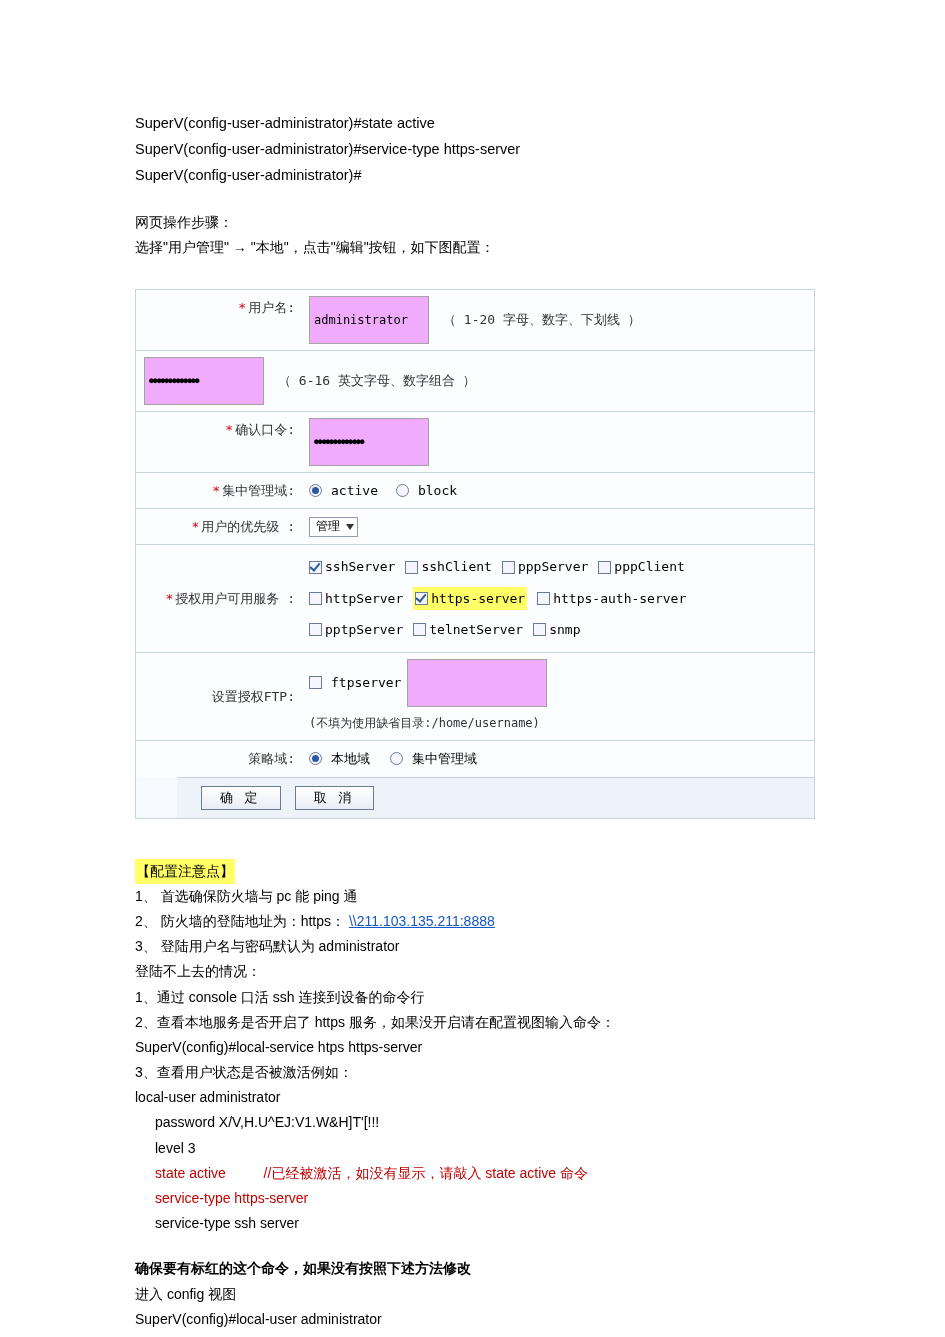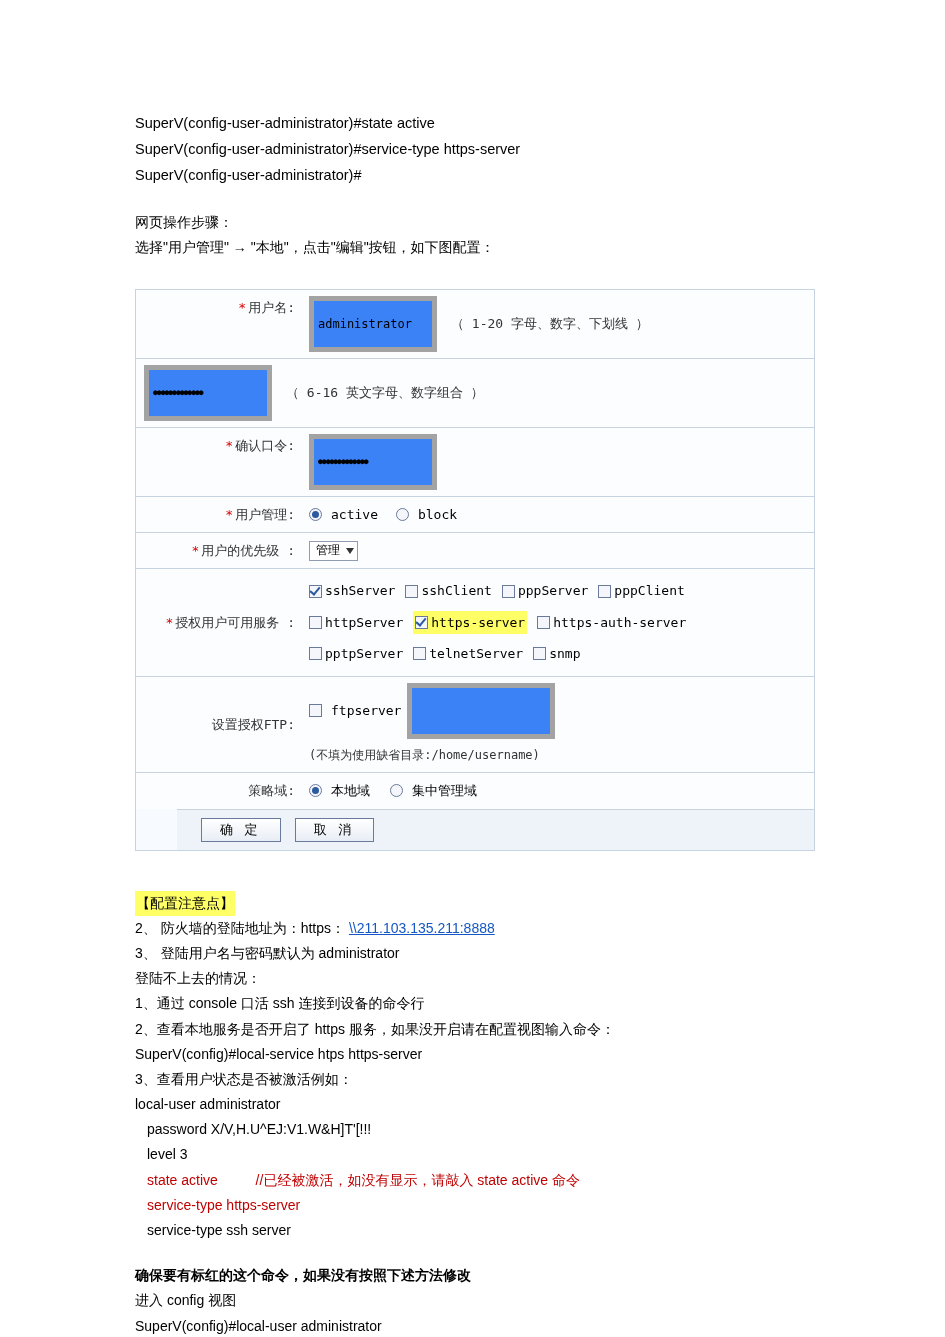--- a/index.html
+++ b/index.html
@@ -45,22 +45,22 @@
       padding: 6px 8px;
       display: flex;
       align-items: center;
       flex-wrap: wrap;
       gap: 4px 6px;
     }
     .ctrl-col.col-services { align-items: center; padding-top:8px; padding-bottom:8px;}
     .red-star { color: #d00; margin-right: 2px;}
     .input {
       height: 18px;
-      border: 5px solid #a3a3a3;
-      background: #3b82f6;
+      border: 1px solid #a3a3a3;
+      background: #f0abfc;
       padding: 14px 4px;
       font-family: inherit;
       font-size: 12px;
     }
     .hint { color: #333; margin-left: 8px;}
     .radio, .checkbox {
       width: 13px; height: 13px;
       border: 1px solid #6a7a9a;
       display: inline-block;
       box-sizing: border-box;
@@ -106,21 +106,21 @@
       letter-spacing: 4px;
     }
 
     .sec-title { margin-top: 40px; }
     .sec-title .hlbox {
       background:#ffff66; display:inline-block; padding:0 1px;
     }
     .ol-line { margin: 0; }
     a.link { color: #1557c5; text-decoration: underline;}
     .red { color: #c00000; }
-    .indent { margin-left: 12px; display:inline-block;}
+    .indent { margin-left: 20px; display:inline-block;}
     .bold { font-weight: bold; }
   </style>
 </head>
 <body>
 
 <div class="page">
 
   <div class="cli-line">SuperV(config-user-administrator)#state active</div>
   <div class="cli-line">SuperV(config-user-administrator)#service-type https-server</div>
   <div class="cli-line">SuperV(config-user-administrator)#</div>
@@ -150,21 +150,21 @@
     </div>
 
     <div class="form-row">
       <div class="label-col"><span class="red-star">*</span><span>确认口令:</span></div>
       <div class="ctrl-col">
         <input class="input" style="width: 110px; letter-spacing: -1px; font-size: 8px;" value="●●●●●●●●●●●●●">
       </div>
     </div>
 
     <div class="form-row">
-      <div class="label-col"><span class="red-star">*</span><span>用户管理:</span></div>
+      <div class="label-col"><span class="red-star">*</span><span>集中管理域:</span></div>
       <div class="ctrl-col">
         <span class="radio checked"></span>
         <span>active</span>
         <span style="width:6px"></span>
         <span class="radio"></span>
         <span>block</span>
       </div>
     </div>
 
     <div class="form-row">
@@ -254,20 +254,21 @@
 
     <div class="btn-row">
       <button class="win-btn">确 定</button>
       <button class="win-btn">取 消</button>
     </div>
   </div>
 
   <div class="sec-title">
     <span class="hlbox">【配置注意点】</span>
   </div>
+  <div class="ol-line">1、 首选确保防火墙与 pc 能 ping 通</div>
   <div class="ol-line">
     <span>2、 防火墙的登陆地址为：https：</span>
     <a class="link">\\211.103.135.211:8888</a>
   </div>
   <div class="ol-line">3、 登陆用户名与密码默认为 administrator</div>
   <div class="ol-line">登陆不上去的情况：</div>
   <div class="ol-line">1、通过 console 口活 ssh 连接到设备的命令行</div>
   <div class="ol-line">2、查看本地服务是否开启了 https 服务，如果没开启请在配置视图输入命令：</div>
   <div class="ol-line">SuperV(config)#local-service htps https-server</div>
   <div class="ol-line">3、查看用户状态是否被激活例如：</div>

